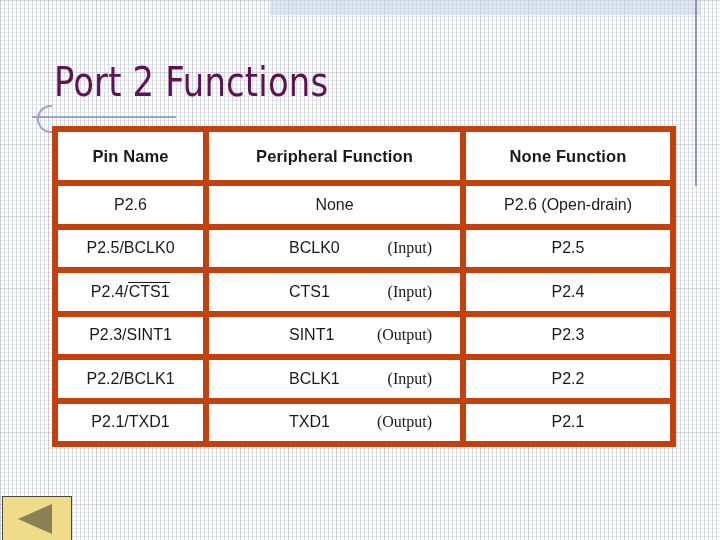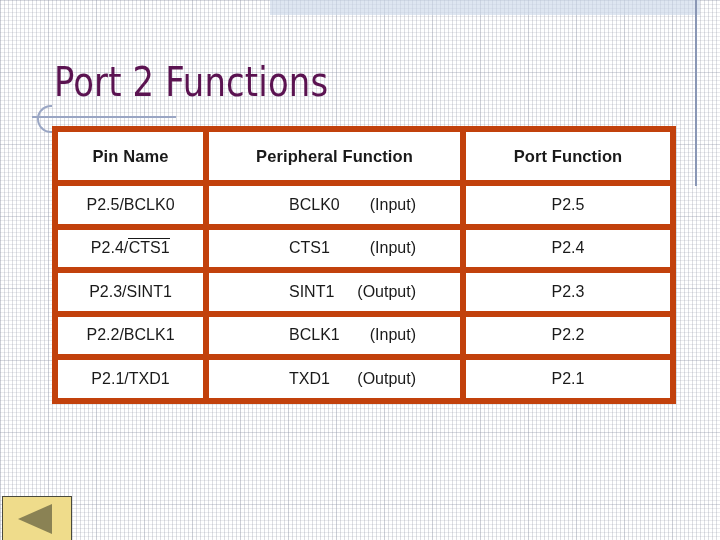--- a/index.html
+++ b/index.html
@@ -95,22 +95,23 @@
   }
 
   
   .periph{position:relative;}
   .periph .pname{
     position:absolute;left:36px;top:50%;transform:translateY(-50%);
     white-space:nowrap;
     margin-left:44px;
   }
   .periph .pdir{
-    position:absolute;right:44px;top:50%;transform:translateY(-50%);
+    position:absolute;right:28px;top:50%;transform:translateY(-50%);
     white-space:nowrap;
+    font-family:Liberation Serif, serif;
   }
   .periph .pnone{
     display:block;width:100%;text-align:center;line-height:37.5px;
   }
   .ovl{border-top:1.6px solid #1a1a1a;padding:0 .5px;}
 
   
   #nav-prev{
     position:absolute;left:2px;top:496px;width:70px;height:46px;
     background:#efdc8b;border:1px solid #4a4a3c;
@@ -140,24 +141,31 @@
   <table id="pin-table">
     <colgroup>
       <col class="c1">
         <col class="c2">
         <col class="c3">
     </colgroup>
     <thead>
       <tr>
         <th>Pin Name</th>
         <th>Peripheral Function</th>
-        <th>Port Function</th>
+        <th>None Function</th>
       </tr>
     </thead>
     <tbody id="tbody">
+        <tr>
+          <td>P2.6</td>
+          <td class="periph">
+            <span class="pnone">None</span>
+          </td>
+          <td>P2.6 (Open-drain)</td>
+        </tr>
         <tr>
           <td>P2.5/BCLK0</td>
           <td class="periph">
             <span class="pname">BCLK0</span>
             <span class="pdir">(Input)</span>
           </td>
           <td>P2.5</td>
         </tr>
         <tr>
           <td><span>P2.4/</span><span class="ovl">CTS1</span></td>

